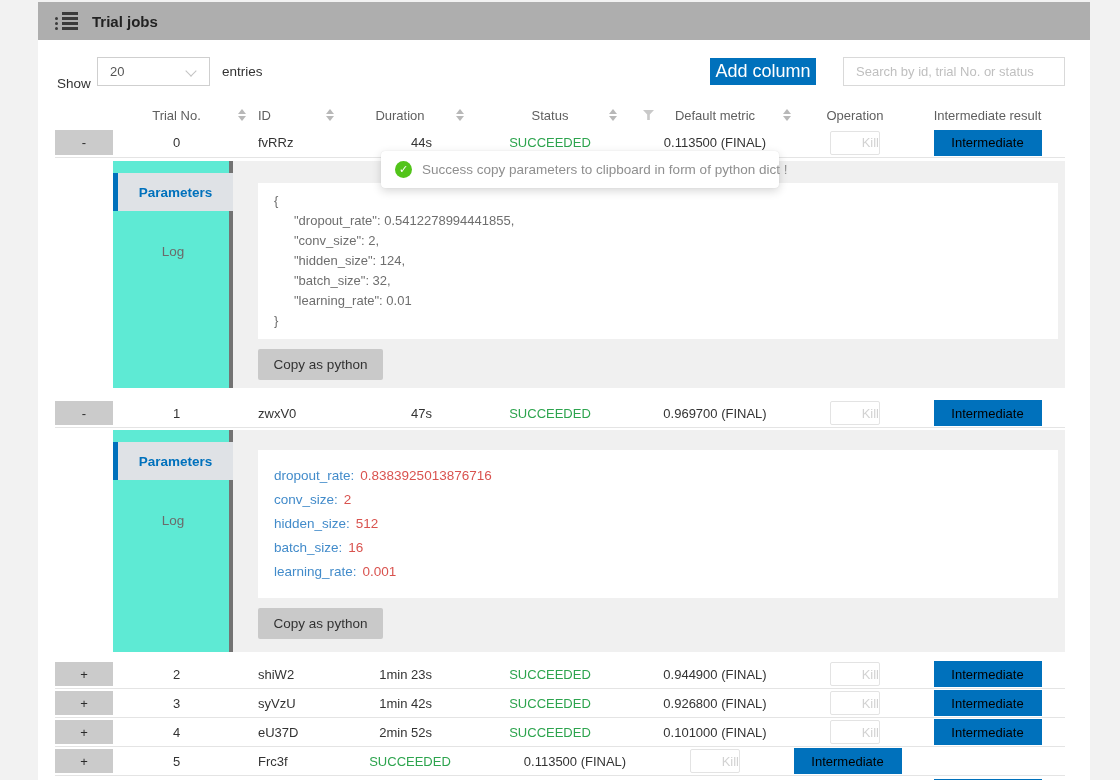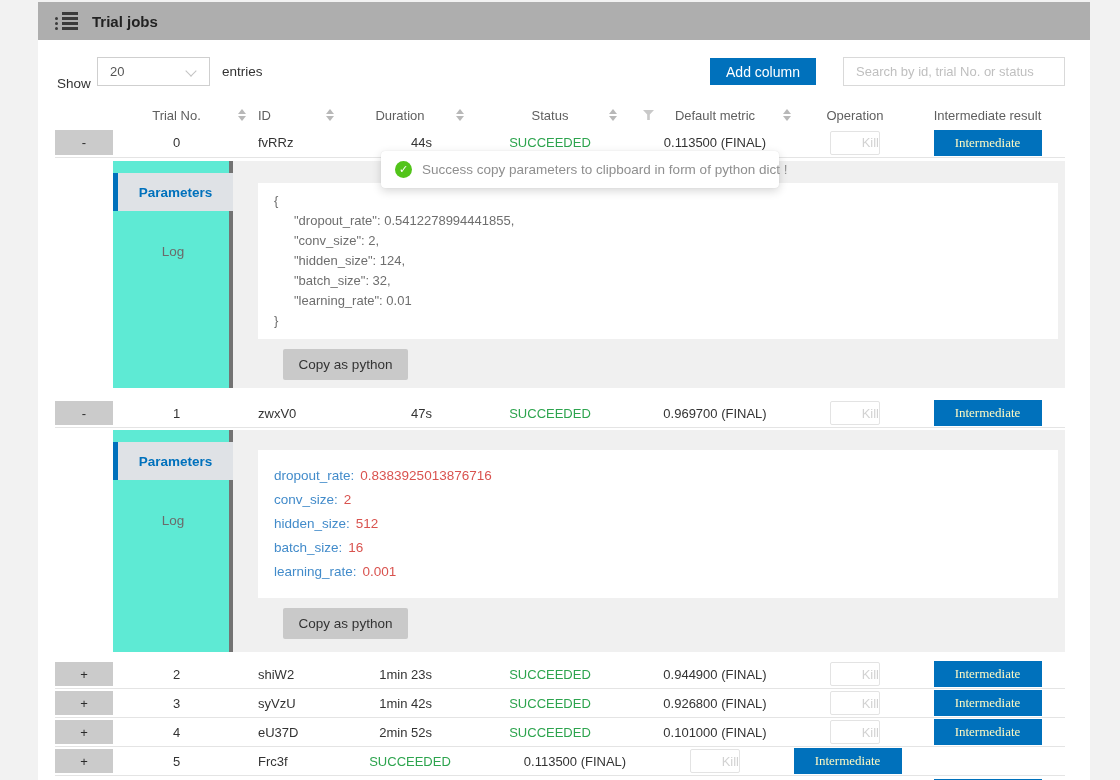--- a/index.html
+++ b/index.html
@@ -15,21 +15,21 @@
   .list-icon .dot { position:absolute; left:0px; width:3px; height:3px; border-radius:50%; background:#3b3b3b; }
   .title { margin-left:13px; font-size:15px; font-weight:700; color:#222; }
 
   
   .controls { position:absolute; left:0; top:50px; width:100%; height:38px; }
   .lbl { position:absolute; font-size:13.5px; color:#333; top:12px; }
   .show-lbl { left:19px;margin-top:12px; }
   .entries-lbl { left:184px; }
   .entries-select { position:absolute; left:59px; top:5px; width:113px; height:29px; background:#fff; border:1px solid #cfcfcf; font-size:13px; color:#555; display:flex; align-items:center; padding-left:12px; cursor:pointer; }
   .chev { position:absolute; right:14px; top:9px; width:8px; height:8px; border-right:1.6px solid #c3c3c3; border-bottom:1.6px solid #c3c3c3; transform:rotate(45deg); }
-  .add-col-btn { position:absolute; left:672px; top:6px; width:106px; height:27px; background:#0071bc; color:#fff; border:none; font-size:14px; font-family:inherit; cursor:pointer; }
+  .add-col-btn { position:absolute; left:672px; top:6px; width:106px; height:27px; background:#0071bc; color:#fff; border:none; font-size:18px; font-family:inherit; cursor:pointer; }
   .search-box { position:absolute; left:805px; top:5px; width:222px; height:29px; border:1px solid #d9d9d9; font-size:13px; color:#555; padding-left:12px; font-family:inherit; outline:none; }
   .search-box::placeholder { color:#bfbfbf; }
 
   
   .thead { position:absolute; left:17px; top:100px; width:1010px; height:26px; display:flex; font-size:13px; color:#5f5f5f; }
   .hcell { position:relative; display:flex; align-items:center; justify-content:center; }
   .col-exp{width:58px} .col-no{width:127px} .col-id{width:90px} .col-dur{width:140px}
   .col-status{width:160px} .col-metric{width:170px} .col-op{width:110px} .col-int{width:155px}
   .hcell.left { justify-content:flex-start; padding-left:18px; }
   .sort { position:absolute; display:flex; flex-direction:column; gap:2px; cursor:pointer; }
@@ -40,33 +40,33 @@
             clip-path:polygon(0 0,100% 0,62% 45%,62% 100%,38% 100%,38% 45%); }
 
   .trow { position:absolute; left:17px; width:1010px; height:29px; display:flex; background:#fff; border-bottom:1px solid #e4e4e4; font-size:13px; color:#333; }
   .cell { display:flex; align-items:center; justify-content:center; }
   .cell.left { justify-content:flex-start; padding-left:18px; }
   .cell.right { justify-content:flex-end; padding-right:38px; }
   .col-exp.cell { padding:2px 0; }
   .expander { width:100%; height:100%; background:#cbcbcb; display:flex; align-items:center; justify-content:center; color:#2b2b2b; font-size:13px; cursor:pointer; }
   .status-succeeded { color:#2da44e; }
   .kill-btn { width:50px; height:24px; background:#fff; border:1px solid #e3e3e3; border-radius:2px; color:#d2d2d2; font-size:13px; font-family:inherit; cursor:default;text-align:right; }
-  .int-btn { width:108px; height:26px; background:#0071bc; border:none; color:#fef9c3; font-size:13px; font-family:Liberation Serif, serif; cursor:pointer; }
+  .int-btn { width:108px; height:26px; background:#0071bc; border:none; color:#000000; font-size:13px; font-family:Liberation Sans, sans-serif; cursor:pointer; }
 
   
   .panel { position:absolute; left:75px; width:952px; background:#f0f0f0; }
   .tabcol { position:absolute; left:0; top:0; width:120px; height:100%; background:#5eead4; border-right:4px solid #737373; }
   .tab-active { position:absolute; left:0; top:12px; width:120px; height:38px; background:#dfe2e6; border-left:5px solid #0071bc; display:flex; align-items:center; justify-content:center; color:#0071bc; font-size:13.5px; font-weight:700; cursor:pointer; }
   .tab-log { position:absolute; left:0; top:80px; width:120px; height:20px; display:flex; align-items:center; justify-content:center; color:#6b6b6b; font-size:13.5px; cursor:pointer; }
   .json-box { position:absolute; left:145px; top:22px; width:800px; background:#fff; padding:8px 16px; font-size:13px; color:#6e6e6e; line-height:20px; }
   .json-box .ind { padding-left:20px; }
   .pairs-box { position:absolute; left:145px; top:20px; width:800px; background:#fff; padding:14px 16px; font-size:13.5px; line-height:24px; }
   .pkey { color:#428bca; }
   .pval { color:#d9534f; margin-left:6px; }
-  .copy-btn { position:absolute; left:145px; width:125px; height:31px; background:#c9c9c9; border:none; border-radius:2px; color:#333; font-size:13.5px; font-family:inherit; cursor:pointer;margin-left:25px; }
+  .copy-btn { position:absolute; left:145px; width:125px; height:31px; background:#c9c9c9; border:none; border-radius:2px; color:#333; font-size:13.5px; font-family:inherit; cursor:pointer; }
 
   
   .toast { position:absolute; left:343px; top:149px; width:398px; height:37px; background:#fff; border-radius:4px; box-shadow:0 3px 10px rgba(0,0,0,.16), 0 0 1px rgba(0,0,0,.12); display:flex; align-items:center; padding-left:14px; gap:10px; z-index:60; }
   .toast-icon { width:17px; height:17px; border-radius:50%; background:#52c41a; color:#fff; font-size:11px; display:flex; align-items:center; justify-content:center; flex:0 0 auto; }
   .toast-msg { color:#8f8f8f; font-size:13.5px; white-space:nowrap; }
 </style>
 </head>
 <body>
 
 <div class="app">

